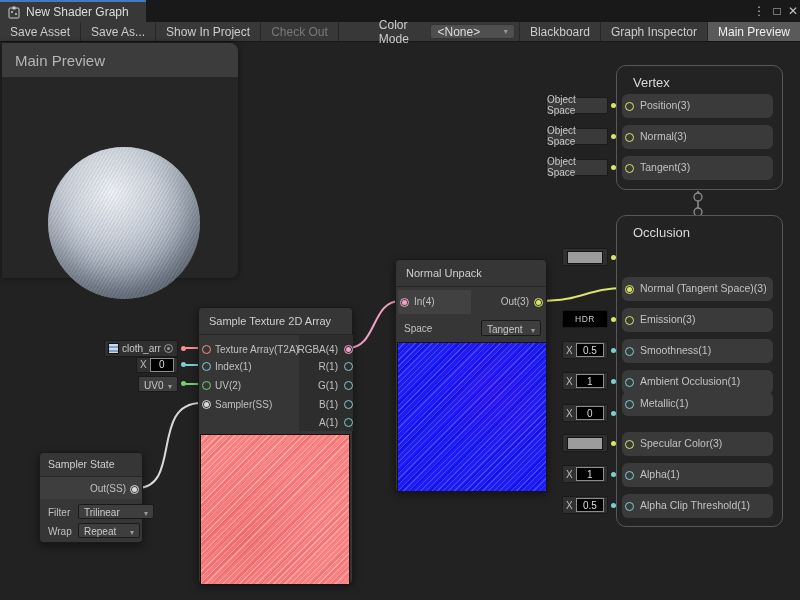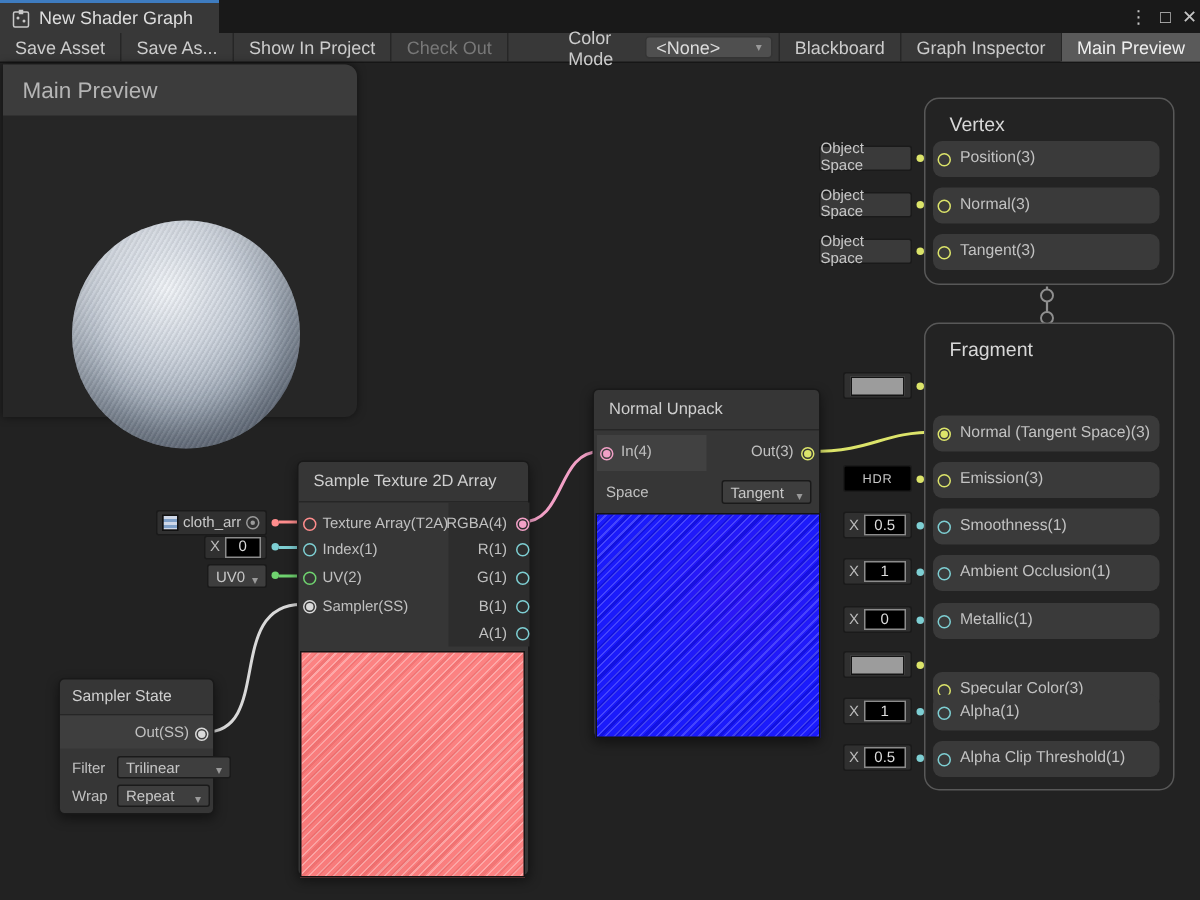--- a/index.html
+++ b/index.html
@@ -185,42 +185,42 @@
   <div class="widget" style="left:546px;top:127.5px;--pc:#DCE46A">
     <div class="wbox space">Object Space</div>
     <span class="wdot"></span>
   </div>
   <div class="widget" style="left:546px;top:158.5px;--pc:#DCE46A">
     <div class="wbox space">Object Space</div>
     <span class="wdot"></span>
   </div>
 
   <div class="abs ctxnode" style="left:616px;top:215px;width:167px;height:312px;">
-    <div class="abs ctitle" style="left:16px;top:9px;">Fragment</div>
+    <div class="abs ctitle" style="left:16px;top:9px;">Occlusion</div>
     <div class="crow" style="top:61px;">
       <span class="port filled" style="--pc:#DCE46A;left:3px;top:7.5px;"></span>
       <span class="rlabel">Normal (Tangent Space)(3)</span>
     </div>
     <div class="crow" style="top:92px;">
       <span class="port" style="--pc:#DCE46A;left:3px;top:7.5px;"></span>
       <span class="rlabel">Emission(3)</span>
     </div>
     <div class="crow" style="top:123px;">
       <span class="port" style="--pc:#7ECFD3;left:3px;top:7.5px;"></span>
       <span class="rlabel">Smoothness(1)</span>
     </div>
     <div class="crow" style="top:154px;">
       <span class="port" style="--pc:#7ECFD3;left:3px;top:7.5px;"></span>
       <span class="rlabel">Ambient Occlusion(1)</span>
     </div>
-    <div class="crow" style="top:186px;text-align:center;">
+    <div class="crow" style="top:176px;text-align:center;">
       <span class="port" style="--pc:#7ECFD3;left:3px;top:7.5px;"></span>
       <span class="rlabel">Metallic(1)</span>
     </div>
-    <div class="crow" style="top:232px;">
+    <div class="crow" style="top:216px;">
       <span class="port" style="--pc:#DCE46A;left:3px;top:7.5px;"></span>
       <span class="rlabel">Specular Color(3)</span>
     </div>
     <div class="crow" style="top:247px;">
       <span class="port" style="--pc:#7ECFD3;left:3px;top:7.5px;"></span>
       <span class="rlabel">Alpha(1)</span>
     </div>
     <div class="crow" style="top:278px;">
       <span class="port" style="--pc:#7ECFD3;left:3px;top:7.5px;"></span>
       <span class="rlabel">Alpha Clip Threshold(1)</span>

